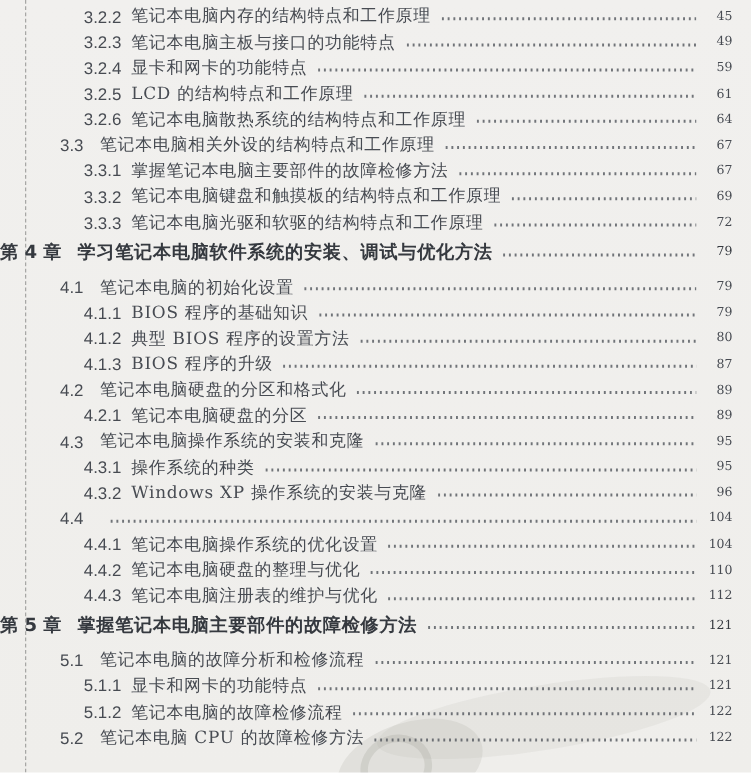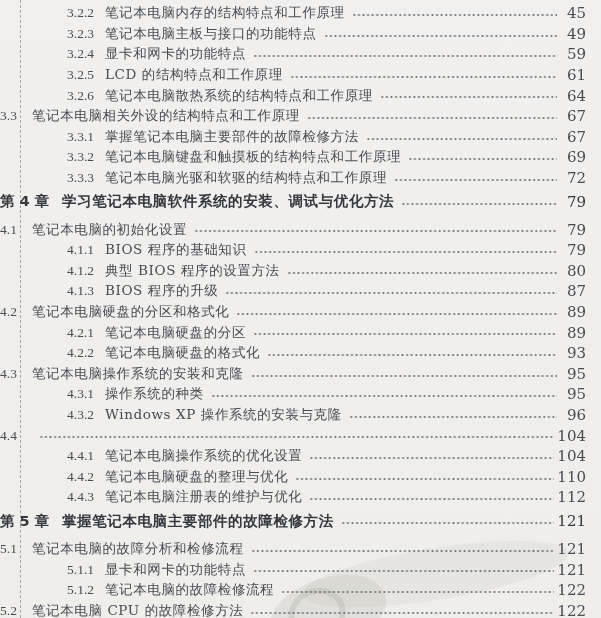--- a/index.html
+++ b/index.html
@@ -67,42 +67,42 @@
 
   .row {
     display: flex;
     align-items: center;
     height: 20.6px;
     font-size: 13.5px;
     white-space: nowrap;
   }
   .row .num {
     flex: 0 0 auto;
-    font-family: Liberation Serif, serif;
+    font-family: Liberation Sans, sans-serif;
   }
   .row .title {
     flex: 0 0 auto;
     letter-spacing: 0.6px;
     text-align: center;
   }
   .row .leader {
     flex: 1 1 auto;
     align-self: stretch;
     margin: 0 3px 0 7px;
     background-image: radial-gradient(circle, var(--dot, #5a5e64) 0.9px, rgba(0,0,0,0) 1.15px);
     background-size: 4.6px 4px;
     background-repeat: repeat-x;
     background-position: left 61%;
     opacity: 0.85;
   }
   .row .pagenum {
     flex: 0 0 auto;
     min-width: 26px;
     text-align: right;
-    font-size: 15px;
+    font-size: 10px;
   }
 
   
   .lvl-chapter {
     height: 21px;
     margin-top: 3px;
     margin-bottom: 7px;
     font-family: "DejaVu Sans", "Liberation Sans", sans-serif;
     font-weight: bold;
     font-size: 14.5px;
@@ -110,20 +110,21 @@
   }
   .lvl-chapter .num {
     width: 62px;
     font-family: "DejaVu Sans", "Liberation Sans", sans-serif;
   }
   .lvl-chapter .pagenum {
     font-weight: normal;
     font-family: "DejaVu Serif", "Liberation Serif", serif;
   }
   .lvl-section {
+    padding-left: 48px;
   }
   .lvl-section .num {
     width: 32px;
   }
   .lvl-subsection {
     padding-left: 67px;
   }
   .lvl-subsection .num {
     width: 38px;
   }
@@ -226,26 +227,20 @@
       <span class="title">笔记本电脑硬盘的分区和格式化</span>
       <span class="leader"></span>
       <span class="pagenum">89</span>
     </div>
     <div class="row lvl-subsection">
       <span class="num">4.2.1</span>
       <span class="title">笔记本电脑硬盘的分区</span>
       <span class="leader"></span>
       <span class="pagenum">89</span>
     </div>
-    <div class="row lvl-subsection">
-      <span class="num">4.2.2</span>
-      <span class="title">笔记本电脑硬盘的格式化</span>
-      <span class="leader"></span>
-      <span class="pagenum">93</span>
-    </div>
     <div class="row lvl-section">
       <span class="num">4.3</span>
       <span class="title">笔记本电脑操作系统的安装和克隆</span>
       <span class="leader"></span>
       <span class="pagenum">95</span>
     </div>
     <div class="row lvl-subsection">
       <span class="num">4.3.1</span>
       <span class="title">操作系统的种类</span>
       <span class="leader"></span>

